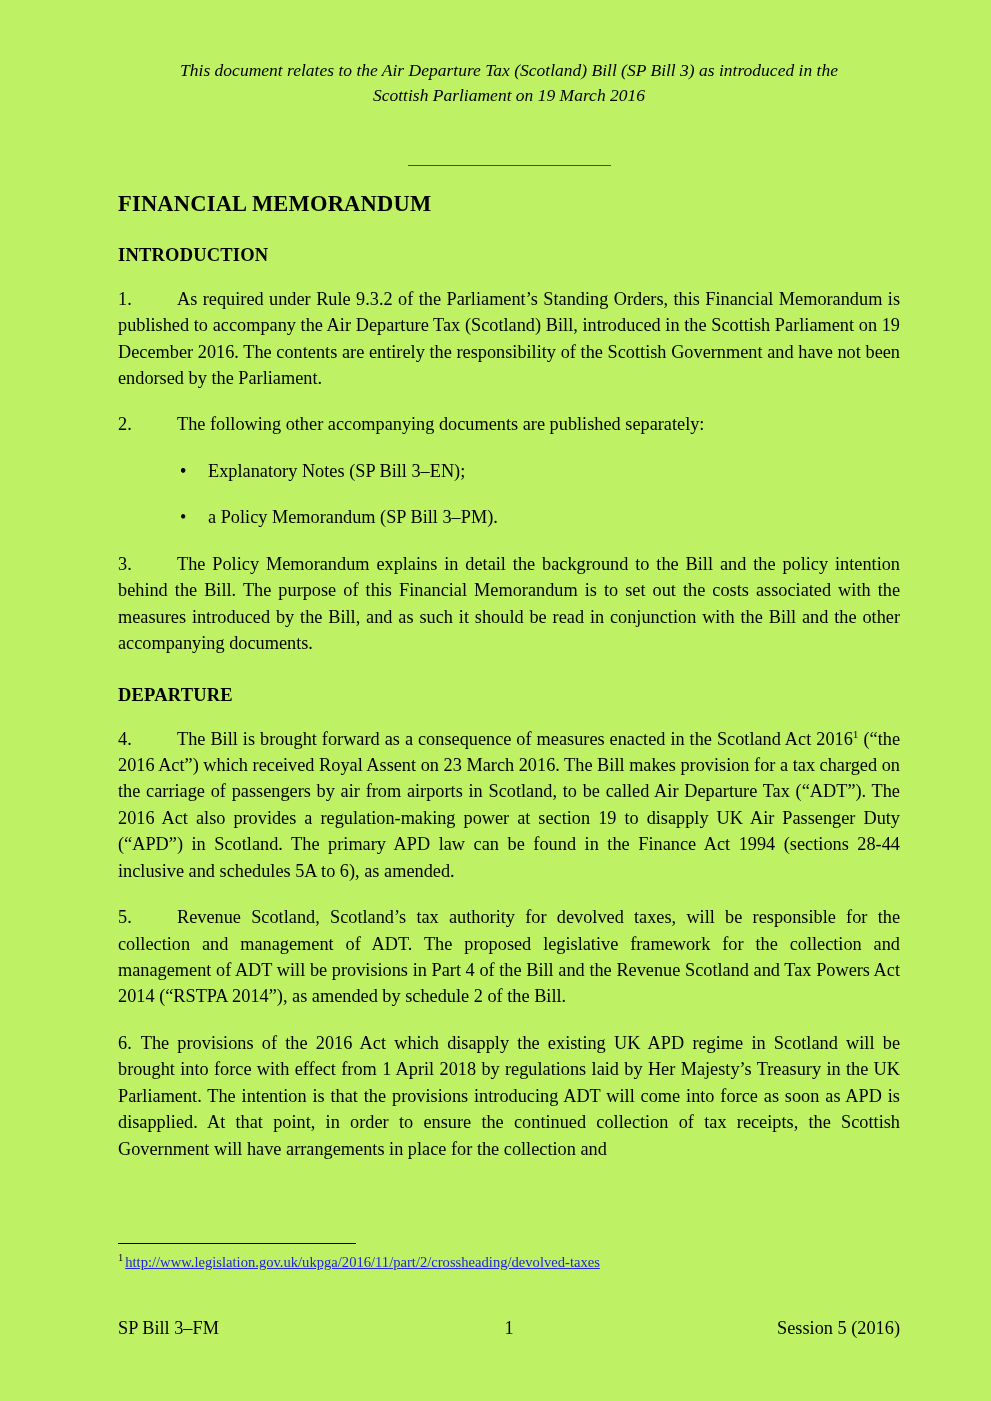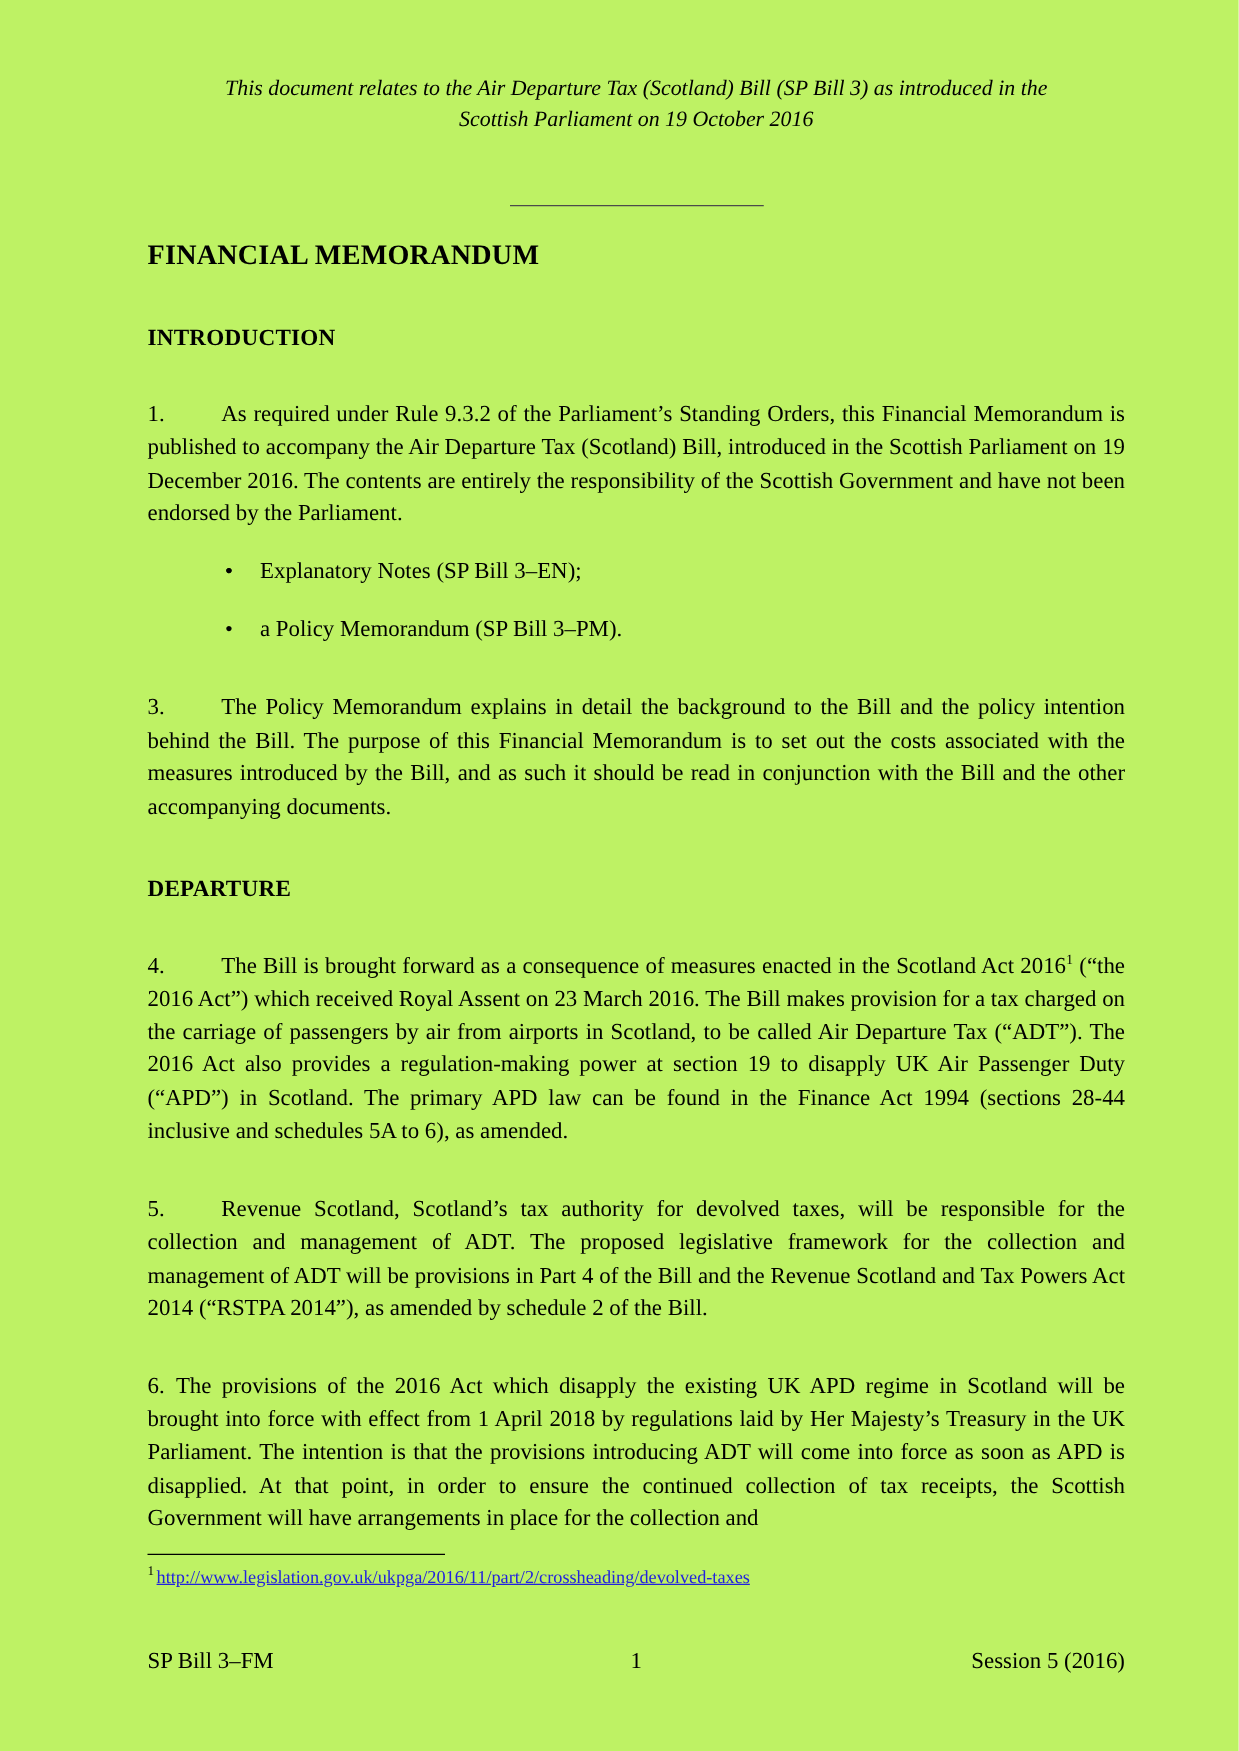--- a/index.html
+++ b/index.html
@@ -63,30 +63,30 @@
     font-size: 22.5px;
     letter-spacing: 0.2px;
     margin-top: 18px;
   }
 
   
   .section-heading {
     font-weight: bold;
     font-size: 18.5px;
     letter-spacing: 0.2px;
-    margin-top: 44px;
+    margin-top: 28px;
   }
 
   
   .para {
     font-size: 18.3px;
     line-height: 1.445;
     text-align: justify;
     text-justify: inter-word;
-    margin-top: 36px;
+    margin-top: 20px;
   }
   .para .num {
     display: inline-block;
     min-width: 59px;
   }
   .para.tight-indent .num {
     min-width: 0;
     margin-right: 9px;
   }
   .para sup {
@@ -162,36 +162,39 @@
 </style>
 </head>
 <body>
 
 <div class="page">
 
   <div class="content">
 
     <div class="doc-header">
       <div>This document relates to the Air Departure Tax (Scotland) Bill (SP Bill 3) as introduced in the</div>
-      <div>Scottish Parliament on 19 October 2016</div>
+      <div>Scottish Parliament on 19 March 2016</div>
     </div>
 
 
     <div class="title-rule-wrap">
       <span class="title-rule"></span>
     </div>
 
     <h2 class="doc-subtitle">FINANCIAL MEMORANDUM</h2>
 
     <h3 class="section-heading">INTRODUCTION</h3>
 
     <p class="para">
       <span class="num">1.</span><span>As required under Rule 9.3.2 of the Parliament’s Standing Orders, this Financial Memorandum is published to accompany the Air Departure Tax (Scotland) Bill, introduced in the Scottish Parliament on 19 December 2016. The contents are entirely the responsibility of the Scottish Government and have not been endorsed by the Parliament.</span>
     </p>
 
+    <p class="para">
+      <span class="num">2.</span><span>The following other accompanying documents are published separately:</span>
+    </p>
 
     <ul class="bullet-list">
       <li class="bullet-item">
         <span class="dot">•</span>
       </li>
       <li class="bullet-item">
         <span class="dot">•</span>
         <span>Explanatory Notes (SP Bill 3–EN);</span>
       </li>
       <li class="bullet-item">

